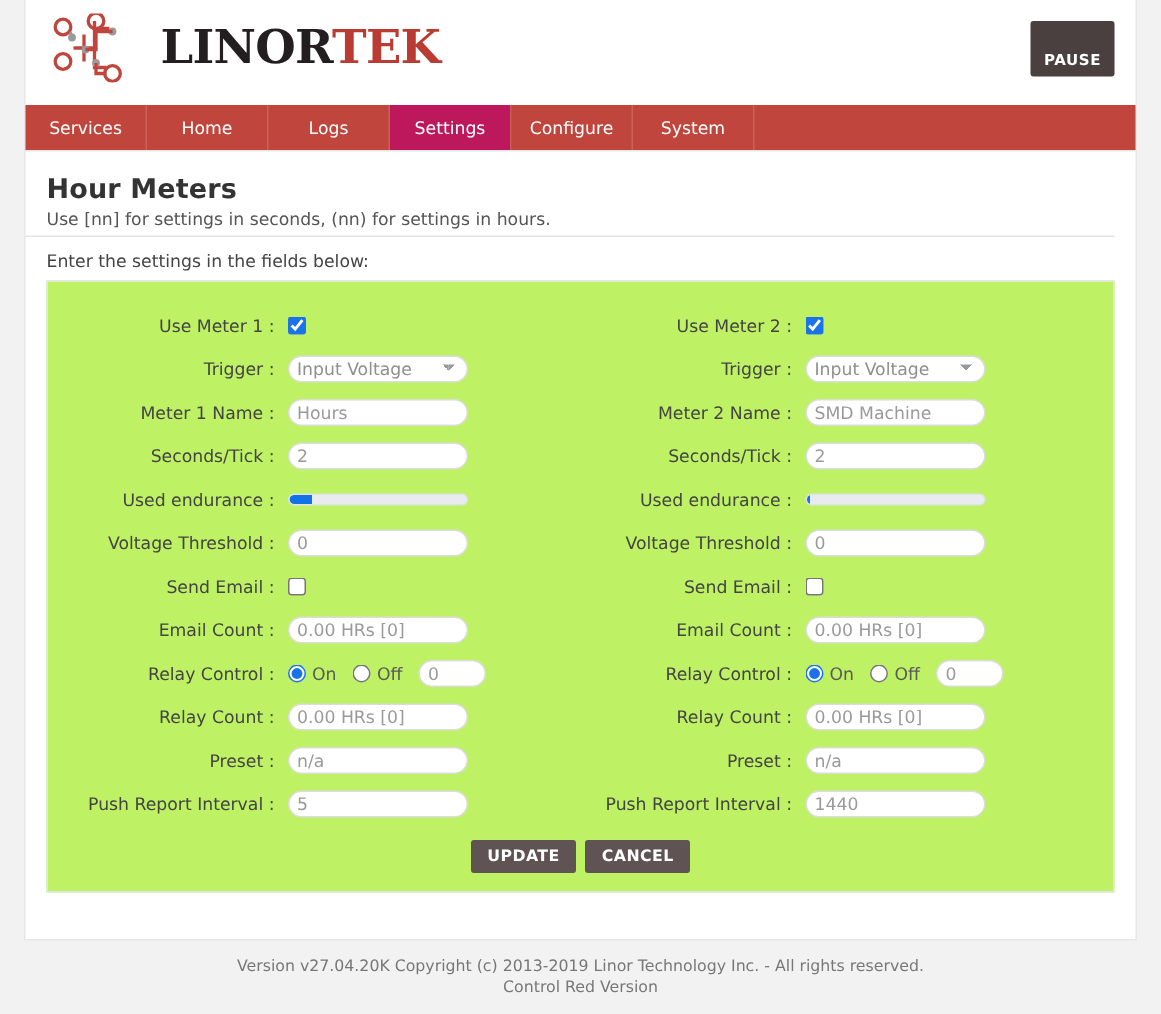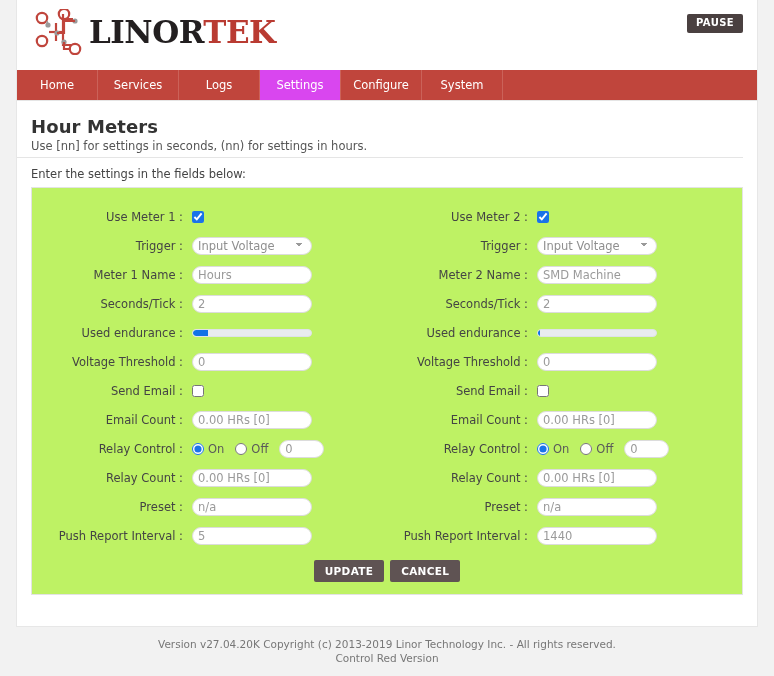--- a/index.html
+++ b/index.html
@@ -24,31 +24,31 @@
   
   .header{position:relative;height:64px;}
   .logo{
     position:absolute;left:14px;top:8px;
     display:flex;align-items:center;height:48px;
   }
   .logo-mark{width:54px;height:46px;display:block;}
   .logo-text{
     font-family:"DejaVu Serif","Liberation Serif",serif;
     font-size:31px;font-weight:bold;letter-spacing:-0.5px;
-    margin-left:4px;line-height:1;
+    margin-left:22px;line-height:1;
   }
   .logo-text .dark{color:#231f20;}
   .logo-text .red{color:#b93b32;}
 
   .pause-btn{
     position:absolute;right:14px;top:14px;
     background:#4a4040;color:#ffffff;
     border:none;border-radius:2px;
     font-size:10px;font-weight:bold;letter-spacing:0.4px;
-    padding:3px 9px 5px 9px;
+    padding:21px 9px 5px 9px;
     font-family:"DejaVu Sans","Liberation Sans",sans-serif;
     cursor:pointer;
     margin-left:40px;
   }
 
   
   .nav{
     position:absolute;left:0;top:70px;width:740px;height:30px;
     background:#c0453c;
     display:flex;
@@ -57,21 +57,21 @@
   .nav-item{
     min-width:81px;
     display:flex;align-items:center;justify-content:center;
     color:#ffffff;font-size:11.5px;
     border-right:1px solid #cb6259;
     box-sizing:border-box;
     cursor:pointer;
     padding:0 10px;
     white-space:nowrap;
   }
-  .nav-item.active{background:#d946ef;}
+  .nav-item.active{background:#be185d;}
   .nav-fill{flex:1;}
 
   
   .body{position:absolute;left:0;top:100px;width:740px;}
   .page-title{
     margin:0;padding:16px 14px 0 14px;
     font-size:18px;font-weight:bold;color:#333;
     letter-spacing:0.1px;
   }
   .sub-note{
@@ -224,22 +224,22 @@
           <path d="M16 12 L17 16" stroke="#9a9a9a" stroke-width="1.6" fill="none"></path>
         </svg>
         <div class="logo-text">
           <span class="dark">LINOR</span><span class="red">TEK</span>
         </div>
       </div>
       <button class="pause-btn">PAUSE</button>
     </div>
 
     <div class="nav" id="nav">
-      <div class="nav-item">Home</div>
-        <div class="nav-item">Services</div>
+      <div class="nav-item">Services</div>
+        <div class="nav-item">Home</div>
         <div class="nav-item">Logs</div>
         <div class="nav-item active">Settings</div>
         <div class="nav-item">Configure</div>
         <div class="nav-item">System</div>
         <div class="nav-fill"></div>
     </div>
 
     <div class="body">
       <h1 class="page-title">Hour Meters</h1>
       <p class="sub-note">Use [nn] for settings in seconds, (nn) for settings in hours.</p>

